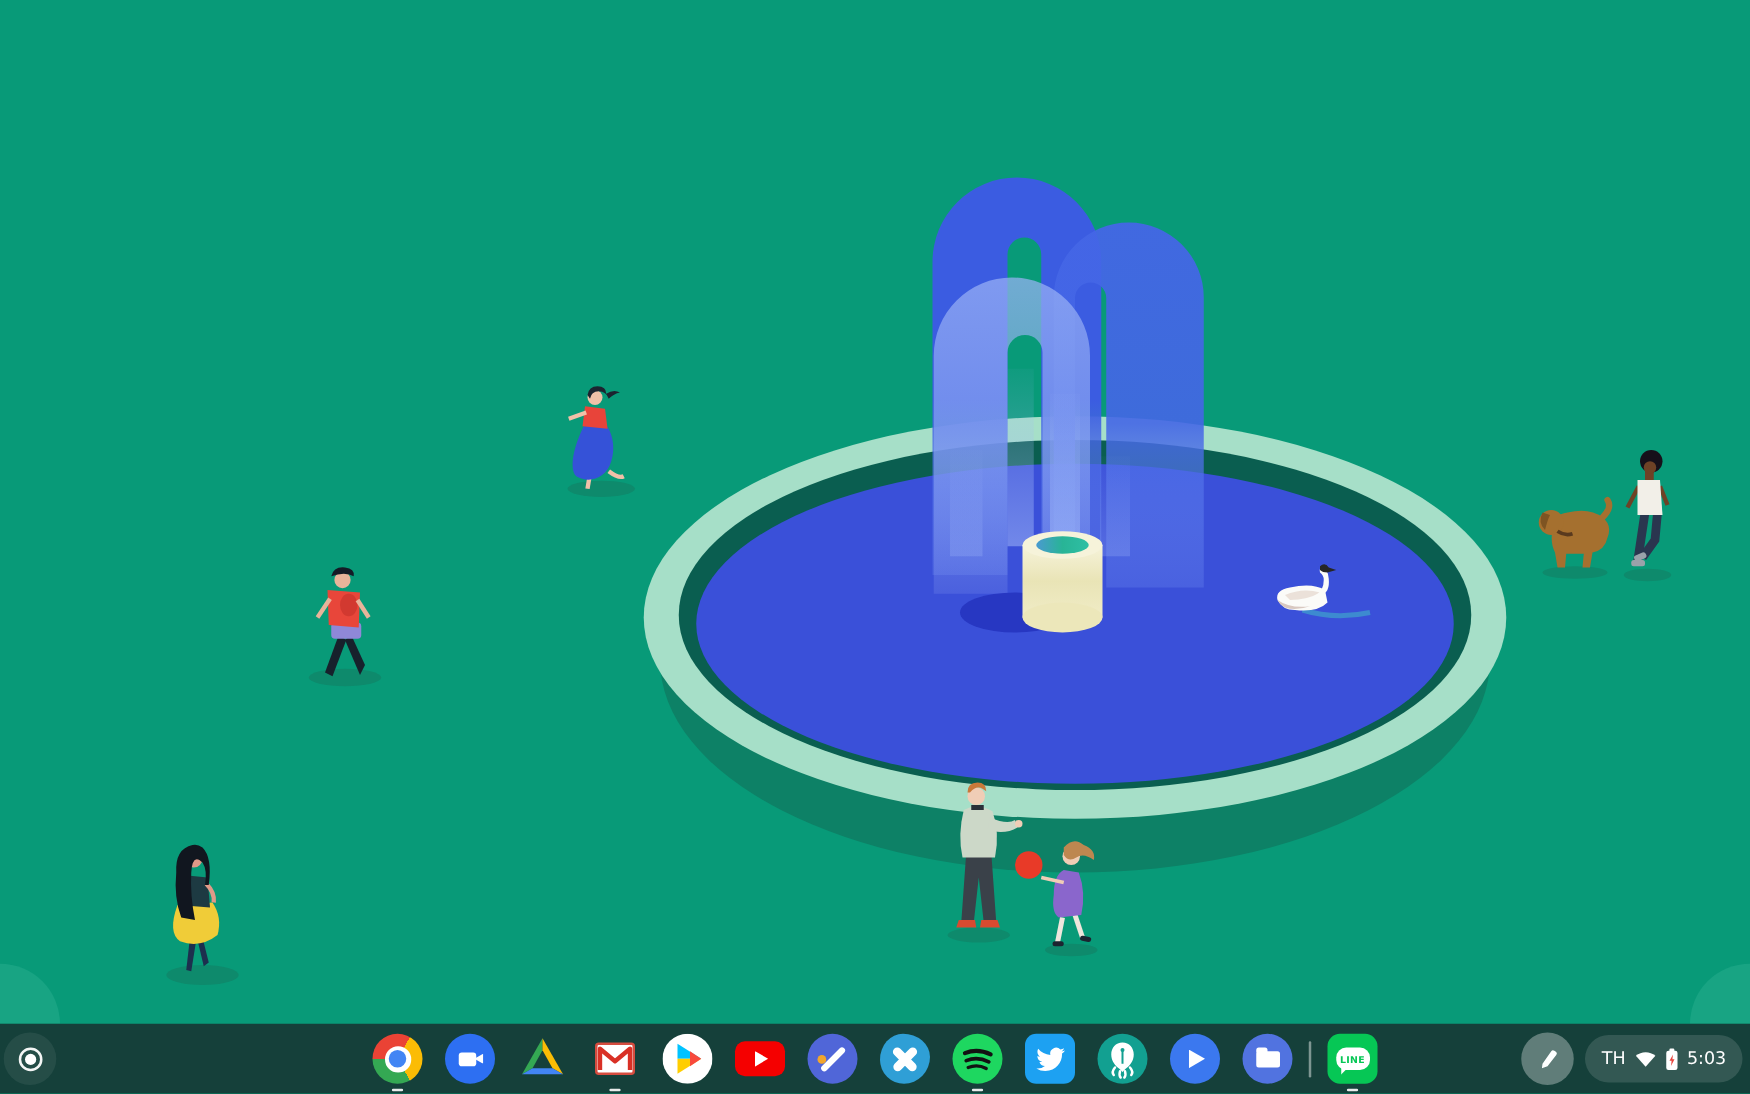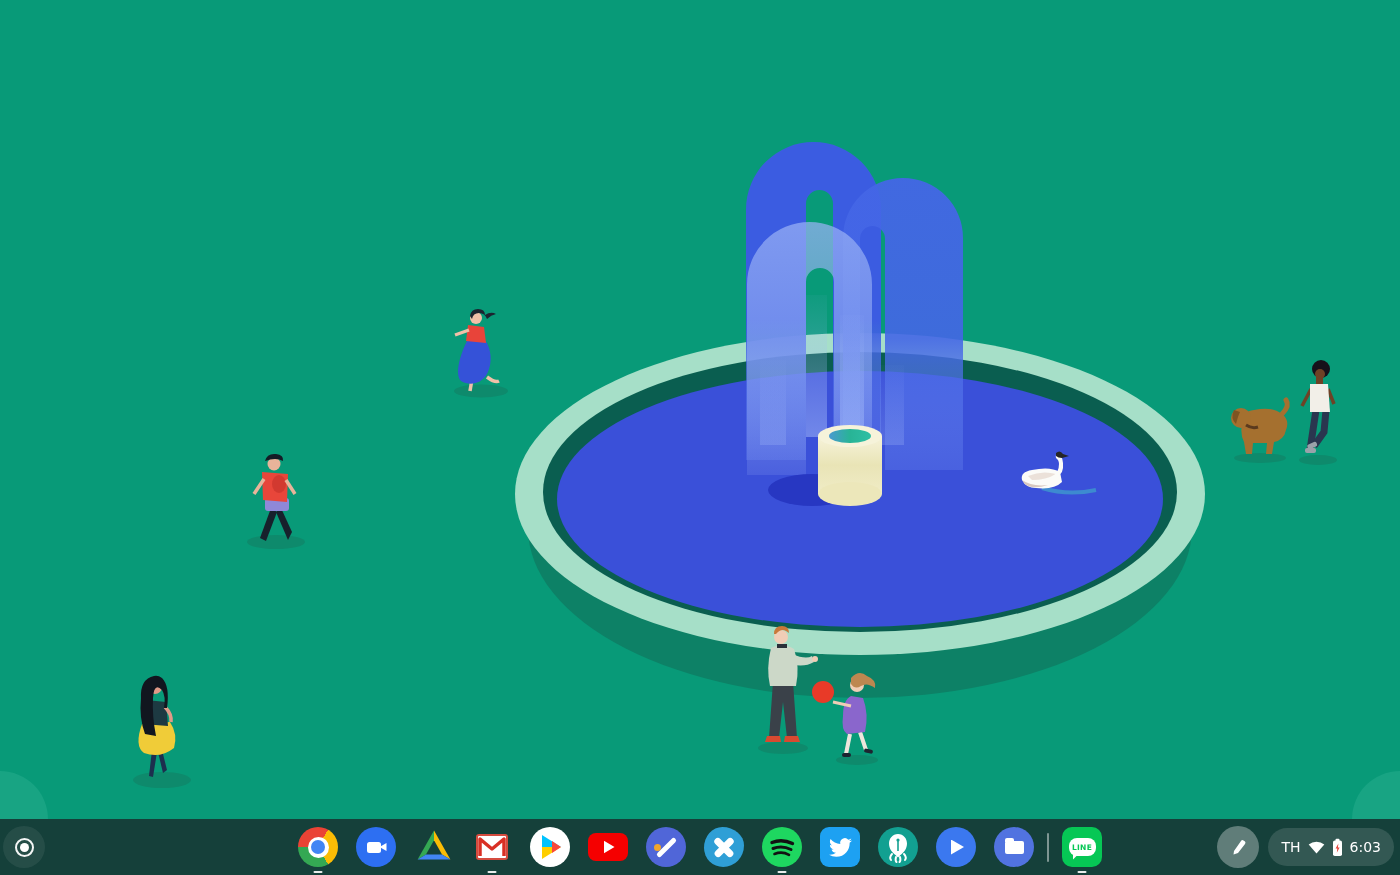--- a/index.html
+++ b/index.html
@@ -360,17 +360,17 @@
     <div class="pill">
       <span>TH</span>
       <svg width="17" height="14" viewBox="0 0 20 16">
         <path d="M10,15.5 L0.8,5.2 A14.5,14.5 0 0 1 19.2,5.2 Z" fill="#fff"></path>
       </svg>
       <svg width="11" height="19" viewBox="0 0 11 19">
         <rect x="3.5" y="0.8" width="4" height="3" rx="1" fill="#fff"></rect>
         <rect x="1" y="2.5" width="9" height="15.5" rx="1.8" fill="#fff"></rect>
         <path d="M6.4,5.5 L3.6,10.6 L5.3,10.6 L4.8,14.8 L7.6,9.4 L5.9,9.4 Z" fill="#e8453c"></path>
       </svg>
-      <span>6:03</span>
+      <span>5:03</span>
     </div>
   </div>
 
 </div>
 
 </body></html>

